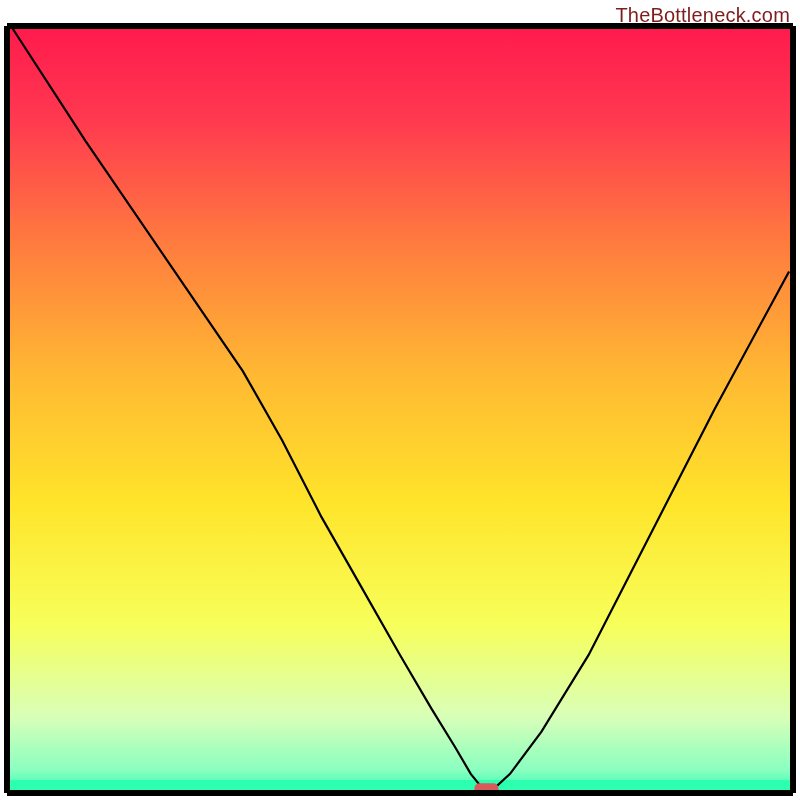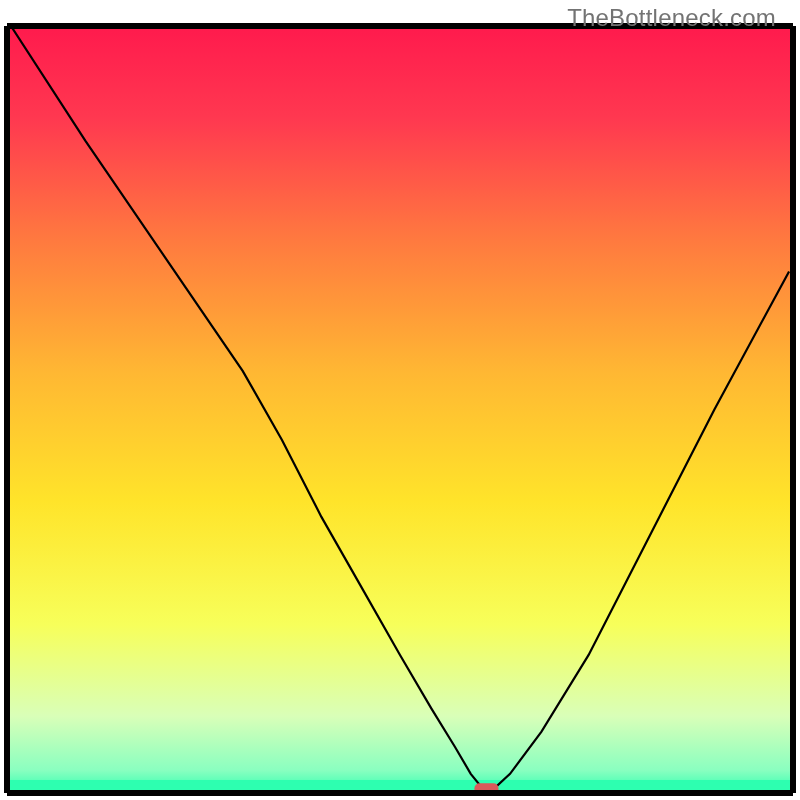--- a/index.html
+++ b/index.html
@@ -12,23 +12,23 @@
     overflow: hidden;
   }
   .container {
     position: relative;
     width: 800px;
     height: 800px;
   }
   .watermark {
     position: absolute;
     top: 4px;
-    right: 24px;
-    color: #737373;
-    font-size: 24px;
+    right: 10px;
+    color: #7f1d1d;
+    font-size: 20px;
     font-weight: 500;
     letter-spacing: 0.2px;
     z-index: 50;
   }
   svg {
     display: block;
   }
 </style>
 </head>
 <body>

